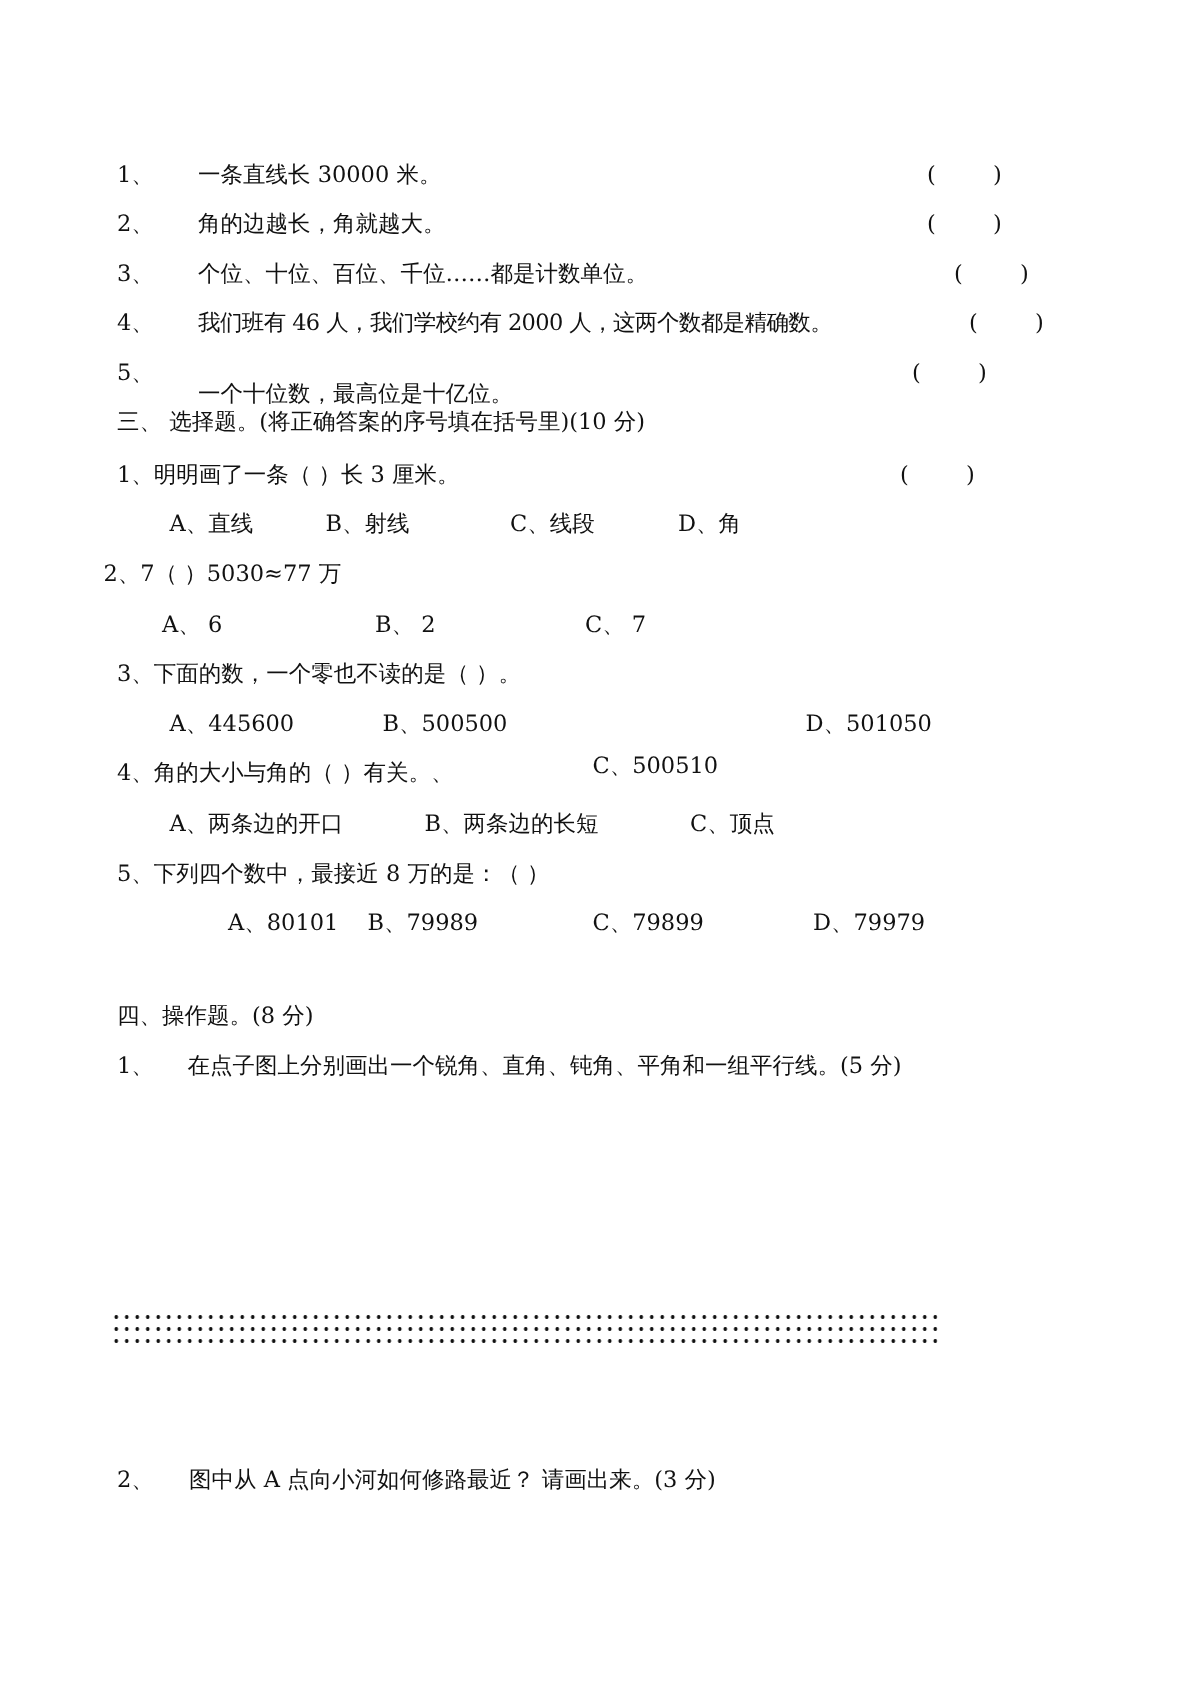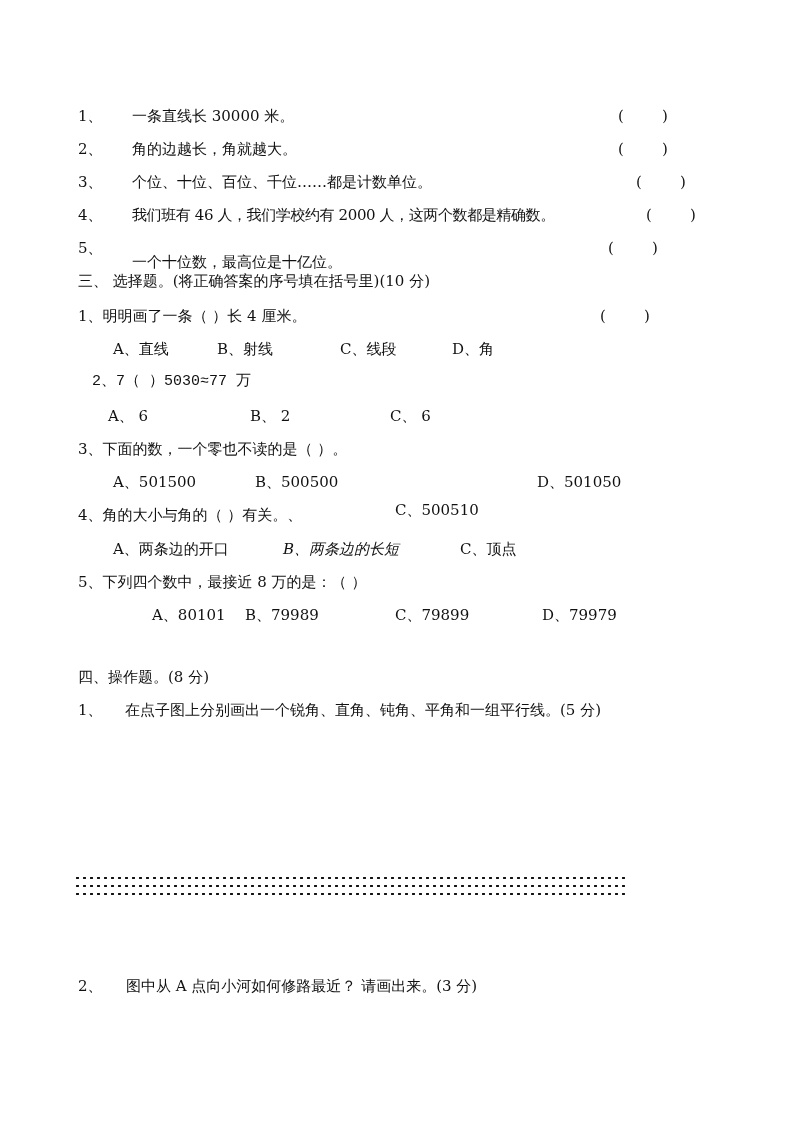--- a/index.html
+++ b/index.html
@@ -76,55 +76,55 @@
   <span class="num">5、</span>
   <span class="txt" style="left:132px;margin-top:14px;">一个十位数，最高位是十亿位。</span>
   <span class="paren" style="left:608px;">(        )</span>
 </div>
 
 <div class="line" style="top:270px;">
   <span class="txt" style="left:78px;">三、  选择题。(将正确答案的序号填在括号里)(10 分)</span>
 </div>
 
 <div class="line" style="top:305px;">
-  <span class="txt" style="left:78px;">1、明明画了一条（        ）长 4 厘米。</span>
+  <span class="txt" style="left:78px;">1、明明画了一条（        ）长 3 厘米。</span>
   <span class="paren" style="left:600px;">(        )</span>
 </div>
 <div class="line" style="top:338px;">
   <span class="opt" style="left:113px;">A、直线</span>
   <span class="opt" style="left:217px;">B、射线</span>
   <span class="opt" style="left:340px;">C、线段</span>
   <span class="opt" style="left:452px;">D、角</span>
 </div>
 
 <div class="line" style="top:371px;">
-  <span class="txt" style="left:92px;font-family:Liberation Mono, monospace;">2、7（     ）5030≈77 万</span>
+  <span class="txt" style="left:69px;">2、7（     ）5030≈77 万</span>
 </div>
 <div class="line" style="top:405px;">
   <span class="opt" style="left:108px;">A、 6</span>
   <span class="opt" style="left:250px;">B、 2</span>
-  <span class="opt" style="left:390px;">C、 6</span>
+  <span class="opt" style="left:390px;">C、 7</span>
 </div>
 
 <div class="line" style="top:438px;">
   <span class="txt" style="left:78px;">3、下面的数，一个零也不读的是（        ）。</span>
 </div>
 <div class="line" style="top:471px;">
-  <span class="opt" style="left:113px;">A、501500</span>
+  <span class="opt" style="left:113px;">A、445600</span>
   <span class="opt" style="left:255px;">B、500500</span>
   <span class="opt" style="left:395px;margin-top:28px;">C、500510</span>
   <span class="opt" style="left:537px;">D、501050</span>
 </div>
 
 <div class="line" style="top:504px;">
   <span class="txt" style="left:78px;text-align:right;">4、角的大小与角的（      ）有关。、</span>
 </div>
 <div class="line" style="top:538px;">
   <span class="opt" style="left:113px;">A、两条边的开口</span>
-  <span class="opt" style="left:283px;font-style:italic;">B、两条边的长短</span>
+  <span class="opt" style="left:283px;">B、两条边的长短</span>
   <span class="opt" style="left:460px;">C、顶点</span>
 </div>
 
 <div class="line" style="top:571px;">
   <span class="txt" style="left:78px;">5、下列四个数中，最接近 8 万的是：（      ）</span>
 </div>
 <div class="line" style="top:604px;">
   <span class="opt" style="left:113px;margin-left:39px;">A、80101</span>
   <span class="opt" style="left:245px;">B、79989</span>
   <span class="opt" style="left:395px;">C、79899</span>

